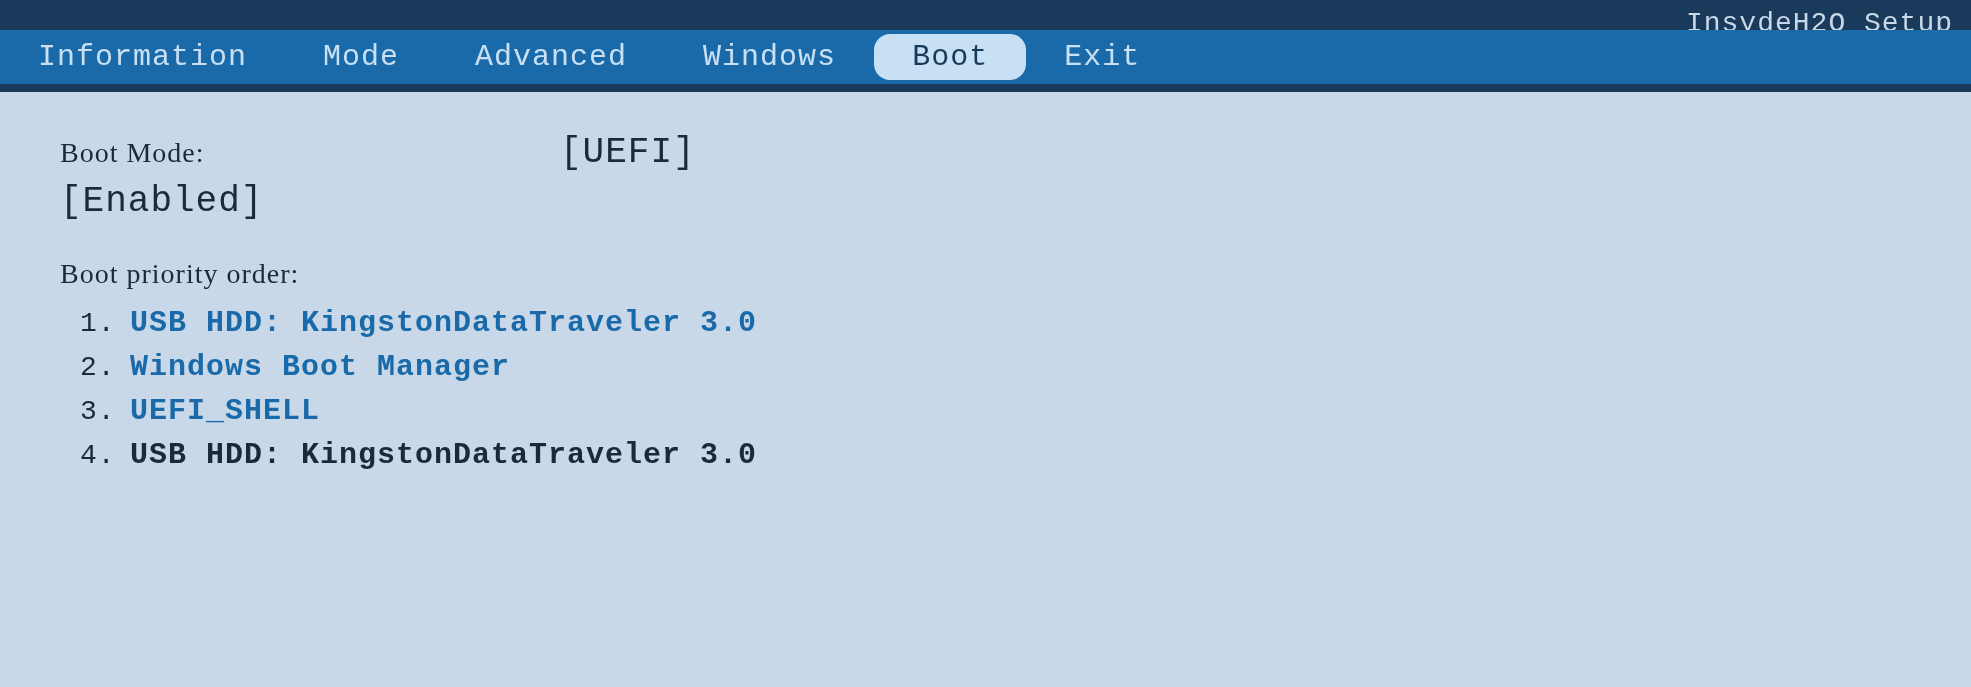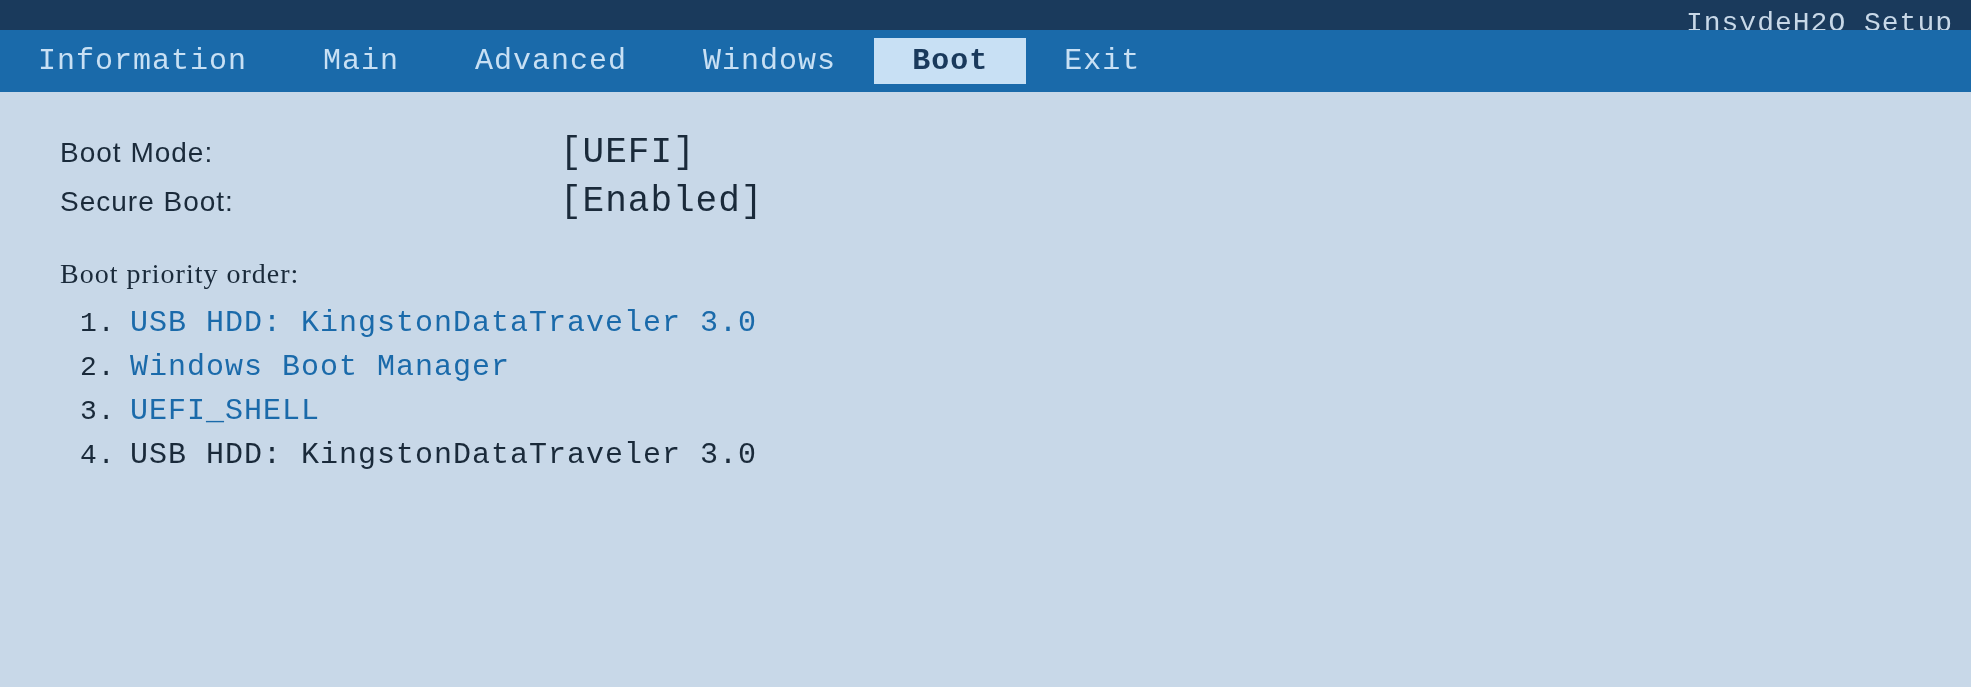--- a/index.html
+++ b/index.html
@@ -32,36 +32,37 @@
     
     .nav-bar {
       position: absolute;
       top: 30px;
       left: 0;
       right: 0;
       background-color: #1a6aaa;
       display: flex;
       align-items: center;
       padding: 10px 0;
-      height: 62px;
+      height: 54px;
     }
 
     .nav-item {
       color: #c8e0f4;
       font-size: 30px;
       padding: 6px 38px;
       cursor: pointer;
       letter-spacing: 1px;
       white-space: nowrap;
     }
 
     .nav-item.active {
       background-color: #c8e0f4;
       color: #1a3a5c;
-      font-weight: bold;
+      font-weight: normal;
+      border-radius: 16px;
     }
 
     
     .content {
       position: absolute;
       top: 92px;
       left: 0;
       right: 0;
       bottom: 0;
       background-color: #c8d8e8;
@@ -75,21 +76,21 @@
 
     .setting-row {
       display: flex;
       align-items: baseline;
       margin-bottom: 8px;
     }
 
     .setting-label {
       color: #1a2a3a;
       font-size: 28px;
-      font-family: Liberation Sans, sans-serif;
+      font-family: Liberation Serif, serif;
       min-width: 500px;
       letter-spacing: 1px;
     }
 
     .setting-value {
       color: #1a2a3a;
       font-size: 36px;
       font-family: 'Courier New', Courier, monospace;
       letter-spacing: 1px;
     }
@@ -114,21 +115,21 @@
       color: #1a2a3a;
       font-size: 28px;
       font-family: 'Courier New', Courier, monospace;
       min-width: 50px;
       letter-spacing: 1px;
     }
 
     .boot-item-name {
       font-size: 30px;
       font-family: 'Courier New', Courier, monospace;
-      font-weight: normal;
+      font-weight: bold;
       letter-spacing: 1px;
     }
 
     .boot-item-name.highlighted {
       color: #1a6aaa;
     }
 
     .boot-item-name.normal {
       color: #1a2a3a;
     }
@@ -143,38 +144,37 @@
       background-color: #1a6aaa;
     }
   </style>
 </head>
 <body>
 
 <div class="top-brand">InsydeH2O Setup</div>
 
 <nav class="nav-bar">
   <div class="nav-item">Information</div>
-  <div class="nav-item">Main</div>
+  <div class="nav-item">Mode</div>
   <div class="nav-item">Advanced</div>
   <div class="nav-item">Windows</div>
   <div class="nav-item active">Boot</div>
   <div class="nav-item">Exit</div>
 </nav>
 
 <div class="nav-underline"></div>
 
 <div class="content">
 
   <div class="settings-section">
     <div class="setting-row">
       <span class="setting-label">Boot Mode:</span>
       <span class="setting-value">[UEFI]</span>
     </div>
     <div class="setting-row">
-      <span class="setting-label">Secure Boot:</span>
       <span class="setting-value">[Enabled]</span>
     </div>
   </div>
 
   <div class="boot-priority-section">
     <div class="boot-priority-label">Boot priority order:</div>
 
     <div class="boot-item">
       <span class="boot-item-number">1.</span>
       <span class="boot-item-name highlighted">USB HDD: KingstonDataTraveler 3.0</span>

